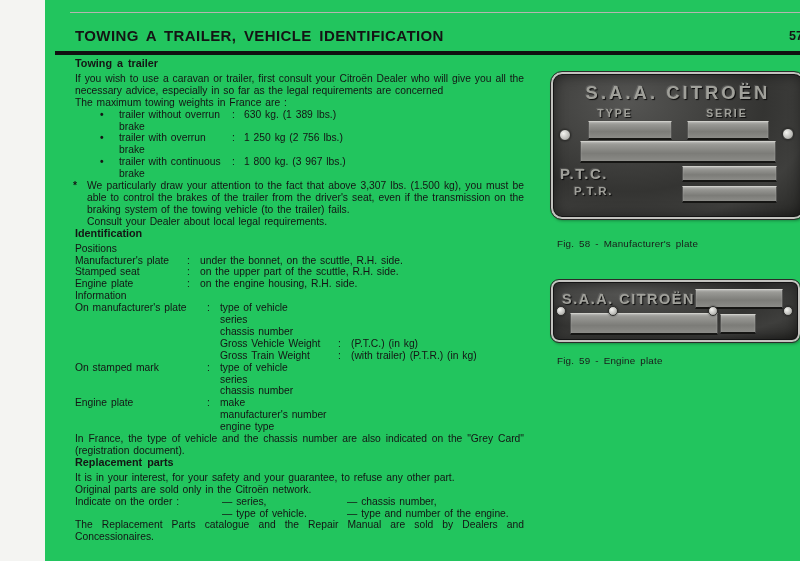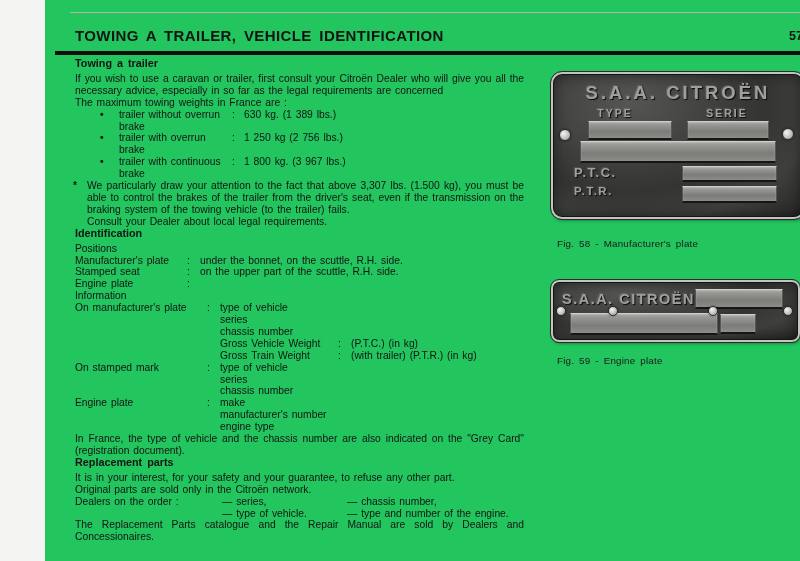--- a/index.html
+++ b/index.html
@@ -103,21 +103,21 @@
     position:absolute;font-weight:bold;color:#a0a09a;
     text-shadow:1px 1px 1px #0b0b0b, -1px -1px 1px rgba(255,255,255,.14);
     white-space:nowrap;
   }
   .p58-title{left:0;right:0;top:8px;text-align:center;font-size:18.5px;letter-spacing:3px;}
   .p58-type{left:21px;top:33px;width:82px;text-align:center;font-size:10.5px;letter-spacing:2px;}
   .p58-serie{left:134px;top:33px;width:80px;text-align:center;font-size:10.5px;letter-spacing:2px;}
   .p58-f-type{left:35px;top:47px;width:82px;height:16px;}
   .p58-f-serie{left:134px;top:47px;width:80px;height:16px;}
   .p58-f-wide{left:27px;top:67px;width:194px;height:19px;}
-  .p58-ptc{left:21px;top:91px;font-size:13px;letter-spacing:1.5px;}
+  .p58-ptc{left:7px;top:91px;font-size:15px;letter-spacing:1.5px;}
   .p58-f-ptc{left:129px;top:92px;width:93px;height:13px;}
   .p58-ptr{left:21px;top:111px;font-size:11.5px;letter-spacing:1.5px;}
   .p58-f-ptr{left:129px;top:112px;width:93px;height:14px;}
   .p58-hole-l{left:6px;top:55px;width:10px;height:10px;}
   .p58-hole-r{left:229px;top:54px;width:10px;height:10px;}
 
   .p59-title{left:9px;top:9px;font-size:14.5px;letter-spacing:1.5px;}
   .p59-f-top{left:142px;top:7px;width:86px;height:17px;}
   .p59-f-long{left:17px;top:31px;width:146px;height:19px;}
   .p59-f-small{left:167px;top:32px;width:34px;height:17px;}
@@ -179,20 +179,21 @@
         <span class="id-value">under the bonnet, on the scuttle, R.H. side.</span>
       </div>
       <div class="id-row">
         <span class="pos-label">Stamped seat</span>
         <span class="id-colon">:</span>
         <span class="id-value">on the upper part of the scuttle, R.H. side.</span>
       </div>
       <div class="id-row">
         <span class="pos-label">Engine plate</span>
         <span class="id-colon">:</span>
+        <span class="id-value">on the engine housing, R.H. side.</span>
       </div>
 
       <p>Information</p>
 
       <div>
         <div class="id-row">
           <span class="info-label">On manufacturer's plate</span>
           <span class="id-colon">:</span>
           <span class="id-value">type of vehicle</span>
         </div>
@@ -232,21 +233,21 @@
 
       <p class="just">In France, the type of vehicle and the chassis number are also indicated on the "Grey Card" (registration document).</p>
     </section>
 
     <section class="sect">
       <h2 class="mt">Replacement parts</h2>
       <p>It is in your interest, for your safety and your guarantee, to refuse any other part.</p>
       <p>Original parts are sold only in the Citroën network.</p>
 
       <div class="order-row">
-        <span class="order-label">Dealers on the order :</span>
+        <span class="order-label">Indicate on the order :</span>
         <span class="order-c1">— series,</span>
         <span class="order-c2">— chassis number,</span>
       </div>
       <div class="order-row">
         <span class="order-label"></span>
         <span class="order-c1">— type of vehicle.</span>
         <span class="order-c2">— type and number of the engine.</span>
       </div>
 
       <p class="just">The Replacement Parts catalogue and the Repair Manual are sold by Dealers and Concessionaires.</p>

